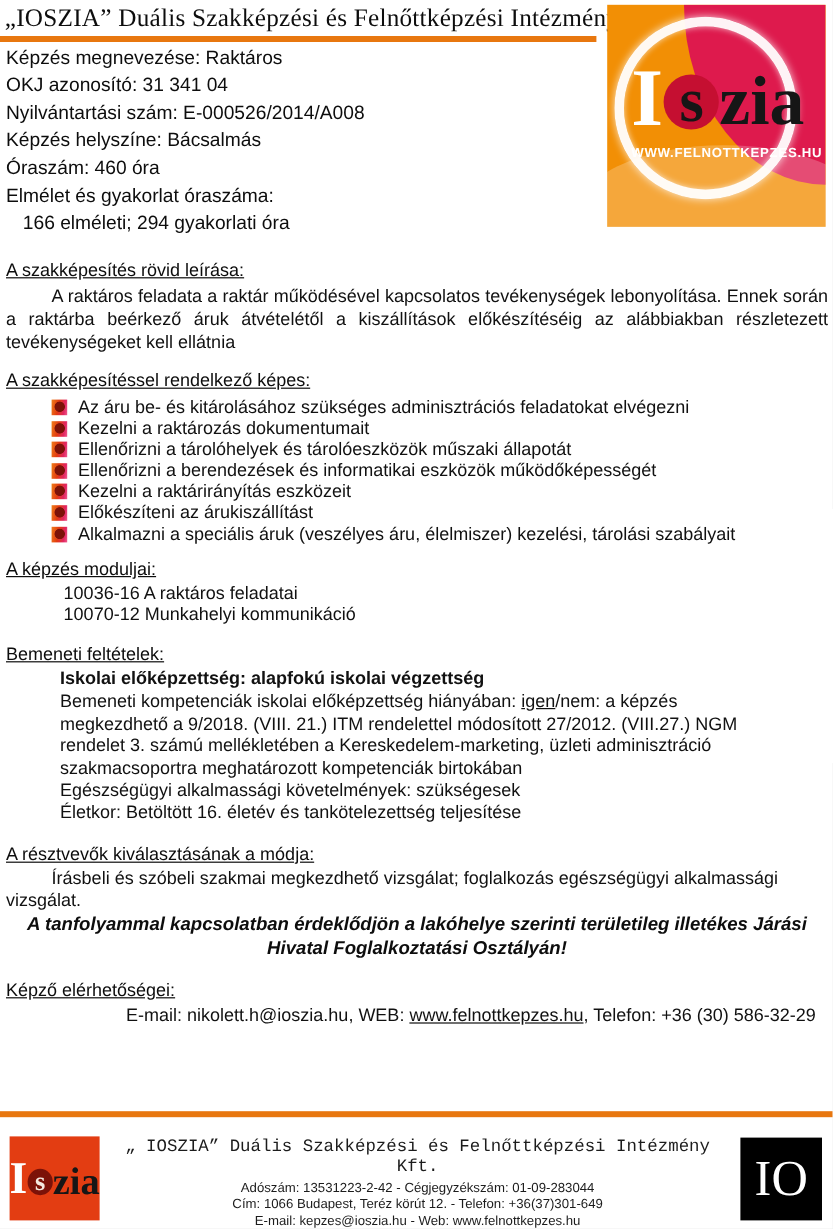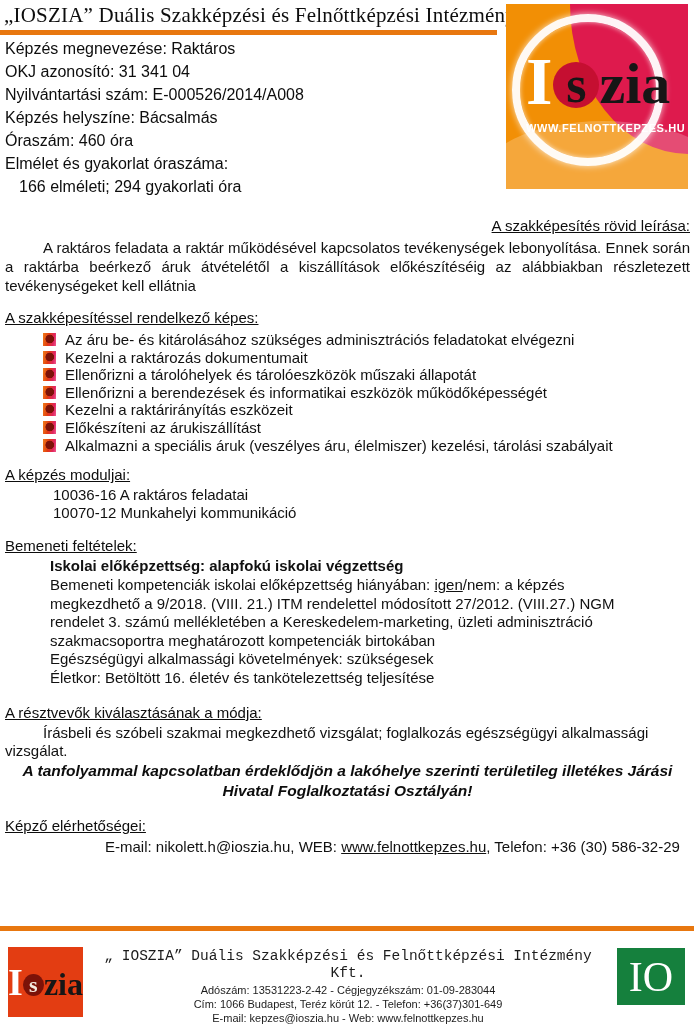--- a/index.html
+++ b/index.html
@@ -87,21 +87,21 @@
   .u { text-decoration:underline; }
   .sel-body {
     font-size:15px; line-height:18.6px; text-indent:38px; margin-top:3px;
   }
   .notice {
     margin-top:0; text-align:center;
     font-size:15.5px; font-weight:bold; font-style:italic; line-height:20px;
     color:#0d0d0d;
   }
   .contact-line { margin-left:100px; margin-top:3px; font-size:15px; line-height:19px; }
-  .mt6  { margin-top:6px;text-align:right; }
+  .mt6  { margin-top:6px; }
   .mt12 { margin-top:12px; }
   .mt14 { margin-top:14px; }
   .mt16 { margin-top:16px; }
   
   .footer-sep {
     position:absolute; top:926px; left:0; width:694px; height:5px;
     background:#e8770f;
   }
   .footer-logo-left {
     position:absolute; left:8px; top:947px; width:75px; height:70px;
@@ -109,22 +109,22 @@
     font-family:"Liberation Serif", serif; font-weight:600;
   }
   .fll-i { color:#ffffff; font-size:38px; line-height:38px; }
   .fll-circle {
     width:22px; height:22px; border-radius:50%; background:#7c1208;
     display:inline-flex; align-items:center; justify-content:center; margin-top:5px;
   }
   .fll-s { color:#f5e9df; font-size:22px; line-height:18px; }
   .fll-zia { color:#161616; font-size:32px; line-height:32px; margin-top:3px; }
   .footer-logo-right {
-    position:absolute; right:9px; top:948px; width:68px; height:57px;
-    background:#15803d; display:flex; align-items:center; justify-content:center;
+    position:absolute; right:9px; top:948px; width:68px; height:69px;
+    background:#000000; display:flex; align-items:center; justify-content:center;
     font-family:"Liberation Serif", serif; color:#ffffff; font-size:42px;
   }
   .footer-center {
     position:absolute; top:948px; left:88px; width:520px; text-align:center;
     color:#1c1c1c;
   }
   .footer-company {
     font-family:Liberation Mono, monospace; font-size:14.5px; line-height:17px;
     margin-bottom:2px;
   }

